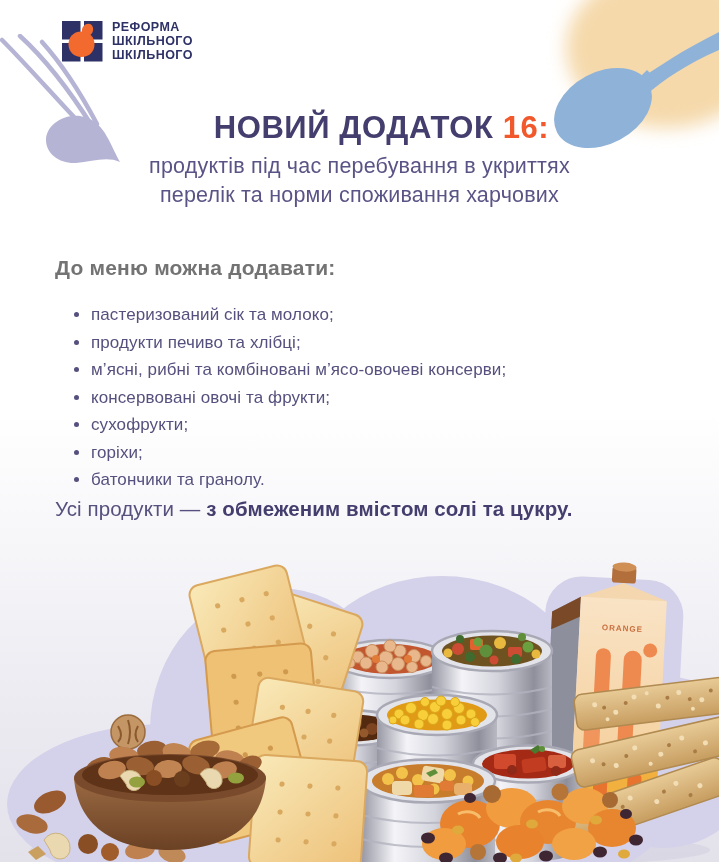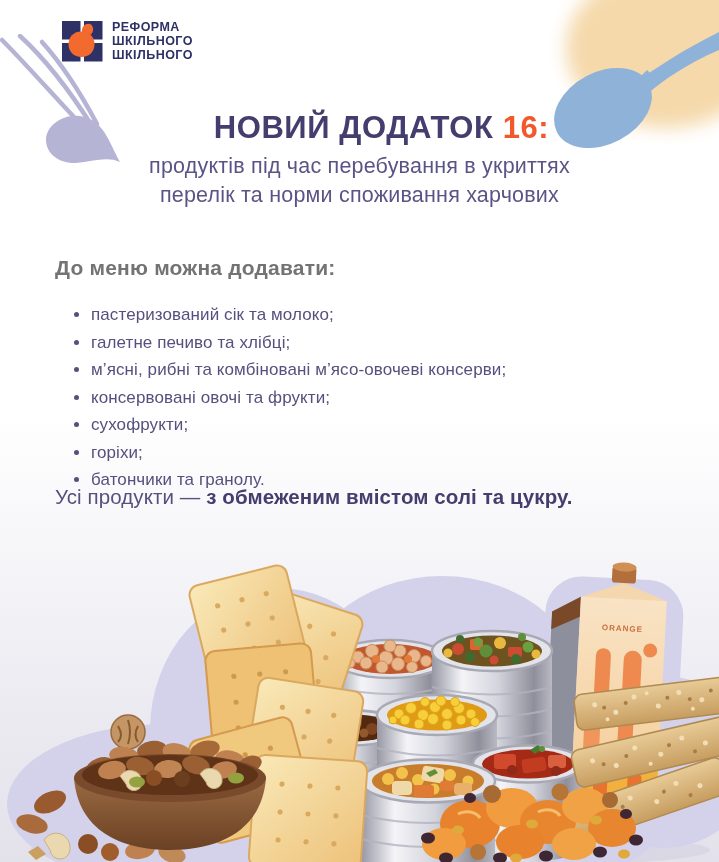--- a/index.html
+++ b/index.html
@@ -17,21 +17,21 @@
          font-size:31px;font-weight:800;color:#443e6e;letter-spacing:.6px;margin-left:44px;}
   .title .hl{color:#f1582b;}
   .subtitle{position:absolute;top:152px;left:0;right:0;text-align:center;
             font-size:21.5px;color:#5a5486;line-height:1.36;letter-spacing:.2px;}
   .subtitle span{display:block;}
   .menu-heading{position:absolute;top:256px;left:55px;font-size:21px;font-weight:800;
                 color:#737373;letter-spacing:.2px;}
   .menu-list{position:absolute;top:305px;left:72px;margin:0;padding:0 0 0 19px;
              font-size:17px;color:#55507d;letter-spacing:.1px;}
   .menu-list li{margin-bottom:7.5px;}
-  .note{position:absolute;top:485px;left:55px;font-size:20.5px;color:#55507d;letter-spacing:.1px;}
+  .note{position:absolute;top:497px;left:55px;font-size:20.5px;color:#55507d;letter-spacing:.1px;}
   .note b{color:#443e6e;font-weight:800;}
   .collage{position:absolute;left:0;bottom:0;width:719px;height:310px;}
 </style>
 </head>
 <body>
 
 <svg class="deco-radish" viewBox="0 0 140 135">
   <g fill="none" stroke="#b6b4d5" stroke-width="4.5" stroke-linecap="round">
     <path d="M 92,96 C 60,62 30,28 8,6"></path>
     <path d="M 98,92 C 74,54 48,22 26,2"></path>
@@ -80,21 +80,21 @@
 </div>
 
 <div class="subtitle">
   <span>продуктів під час перебування в укриттях</span>
   <span>перелік та норми споживання харчових</span>
 </div>
 
 <div class="menu-heading">До меню можна додавати:</div>
 <ul class="menu-list">
   <li>пастеризований сік та молоко;</li>
-  <li>галетне печиво та хлібці;</li>
+  <li>продукти печиво та хлібці;</li>
   <li>м’ясні, рибні та комбіновані м’ясо-овочеві консерви;</li>
   <li>консервовані овочі та фрукти;</li>
   <li>сухофрукти;</li>
   <li>горіхи;</li>
   <li>батончики та гранолу.</li>
 </ul>
 
 <div class="note">
   <span>Усі продукти — </span><b>з обмеженим вмістом солі та цукру.</b>
 </div>

